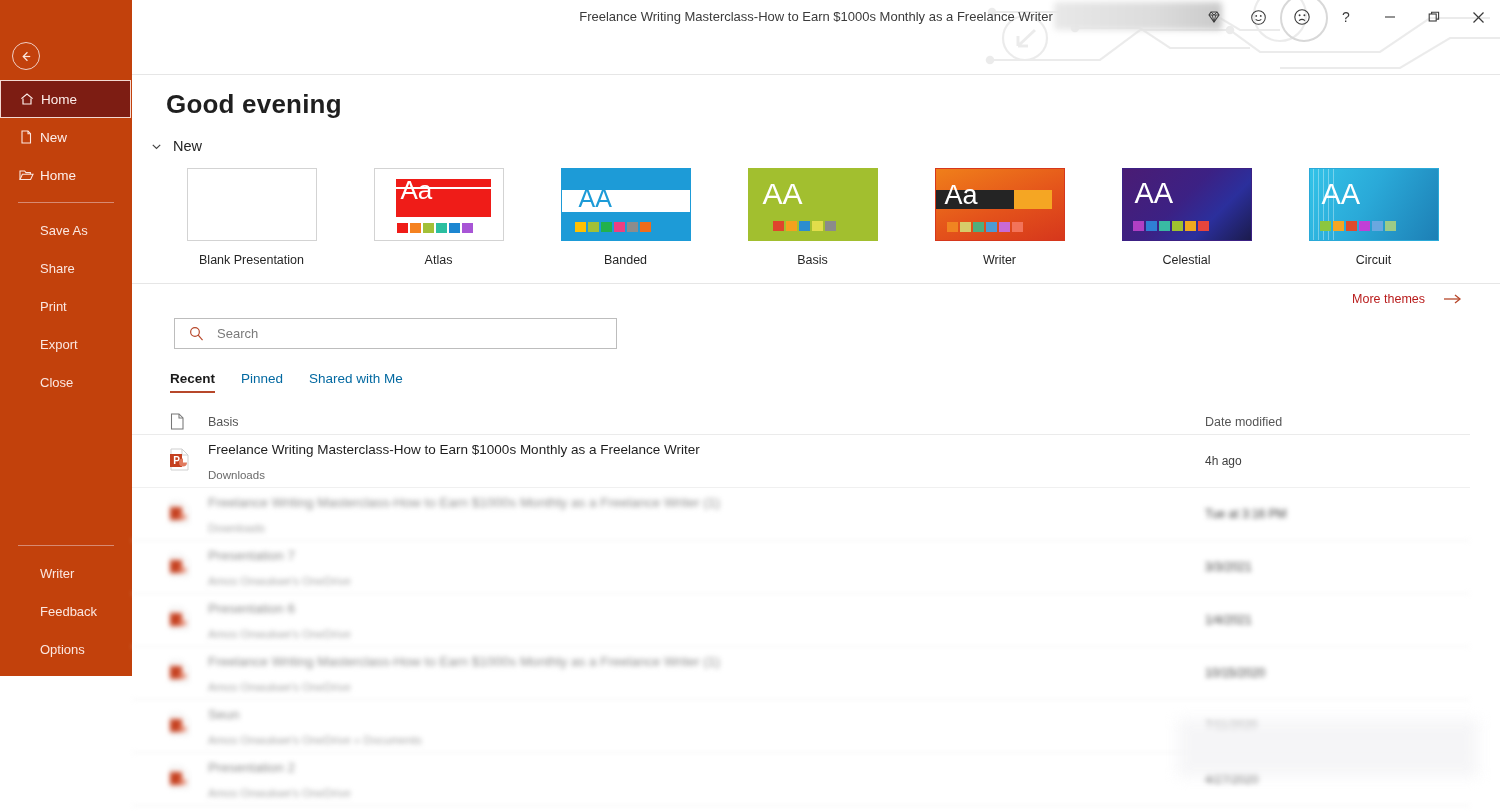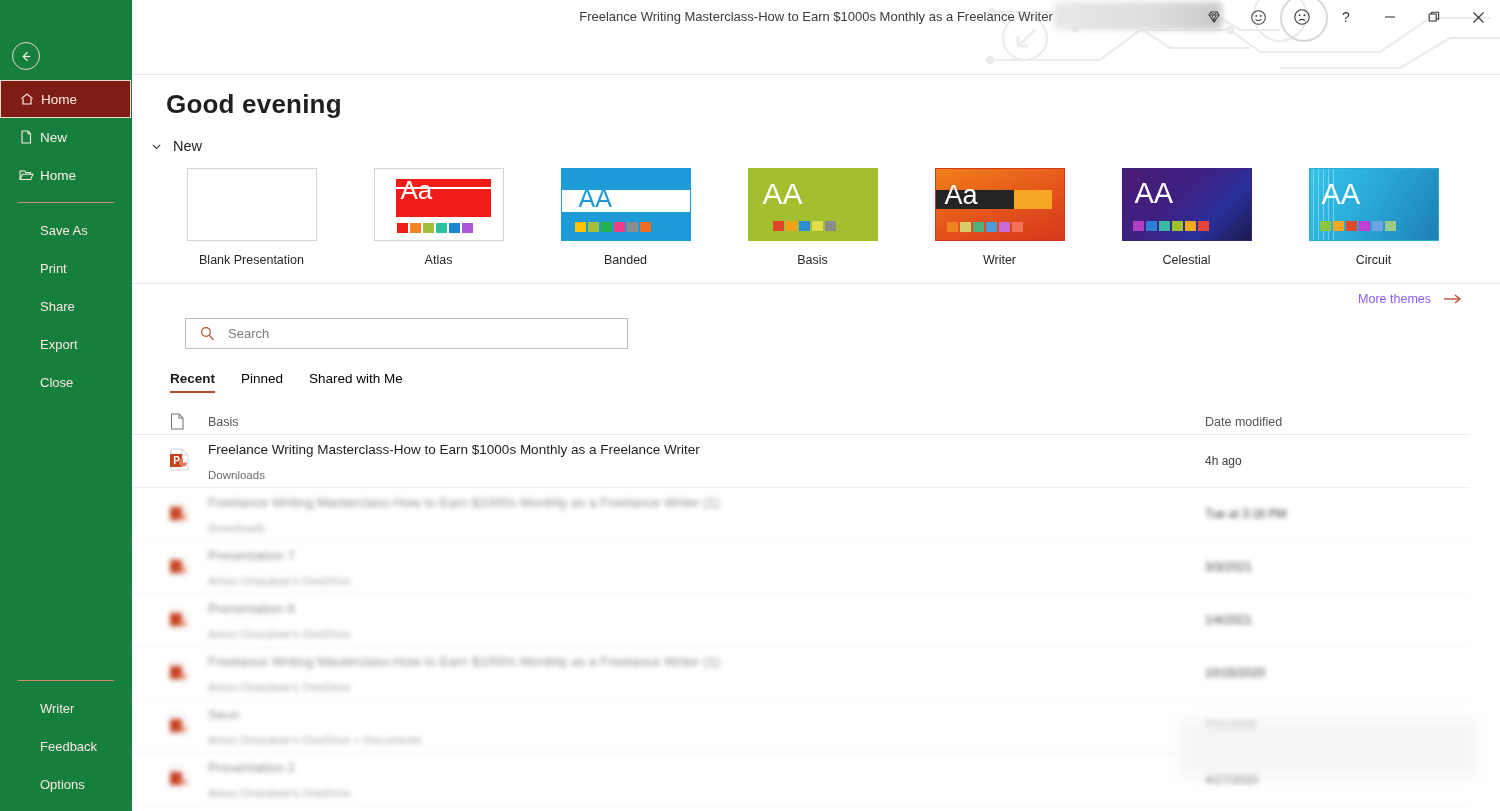--- a/index.html
+++ b/index.html
@@ -6,22 +6,22 @@
   html, body {
     width: 1500px; height: 811px;
     overflow: hidden;
     font-family: "Liberation Sans", sans-serif;
     background: #ffffff;
   }
   .app { position: relative; width: 1500px; height: 811px; display: flex; }
 
   
   .sidebar {
-    width: 132px; height: 811px;
-    background: #15803d;
+    width: 132px; height: 676px;
+    background: #c2410c;
     flex: 0 0 132px;
     position: relative;
     color: #ffffff;
   }
   .back-btn {
     position: absolute; left: 12px; top: 42px;
     width: 28px; height: 28px; border-radius: 50%;
     border: 1.6px solid #f0cfc6;
     display: flex; align-items: center; justify-content: center;
     cursor: pointer;
@@ -119,41 +119,41 @@
     line-height: 1;
   }
   .swatches { position: absolute; display: flex; gap: 2px; }
   .swatches i { display:block; width: 11px; height: 10px; }
   .theme-name { font-size: 12.5px; color: #262626; margin-top: 12px; }
 
   
   .more-row { position: relative; height: 34px; }
   .more-themes {
     position: absolute; right: 38px; top: 8px;
-    font-size: 12.5px; color: #8b5cf6; cursor: pointer;
-    display: flex; align-items: center; gap: 13px;
-  }
-
-  
-  .search-wrap { padding: 0 0 0 53px; }
+    font-size: 12.5px; color: #b91c1c; cursor: pointer;
+    display: flex; align-items: center; gap: 19px;
+  }
+
+  
+  .search-wrap { padding: 0 0 0 42px; }
   .search-box {
     width: 443px; height: 31px; border: 1px solid #bdbdbd;
     display: flex; align-items: center; background: #fff; cursor: text;
   }
   .search-box .mag { width: 42px; display:flex; align-items:center; justify-content:center; }
   .search-box input {
     border: 0; outline: 0; font-size: 13px; color: #666;
     font-family: "Liberation Sans", sans-serif; width: 380px; background: transparent;
   }
   .search-box input::placeholder { color: #7a7a7a; }
 
   
   .tabs { display: flex; gap: 26px; padding: 22px 0 0 38px; }
   .tab {
-    font-size: 13.5px; color: #000000; padding-bottom: 7px;
+    font-size: 13.5px; color: #0369a1; padding-bottom: 7px;
     cursor: pointer; position: relative;
   }
   .tab.active { color: #1b1b1b; font-weight: 600; }
   .tab.active::after {
     content: ""; position: absolute; left: 0; right: 0; bottom: 0;
     height: 2px; background: #b7472a;
   }
 
   
   .list { padding: 16px 0 0 0; }
@@ -232,24 +232,24 @@
         </span>
         <span>Home</span>
       </div>
 
       <div class="nav-sep"></div>
 
       <div class="nav-sub">
         <span>Save As</span>
       </div>
       <div class="nav-sub">
+        <span>Share</span>
+      </div>
+      <div class="nav-sub">
         <span>Print</span>
-      </div>
-      <div class="nav-sub">
-        <span>Share</span>
       </div>
       <div class="nav-sub">
         <span>Export</span>
       </div>
       <div class="nav-sub">
         <span>Close</span>
       </div>
     </div>
 
     <div class="nav-bottom">

